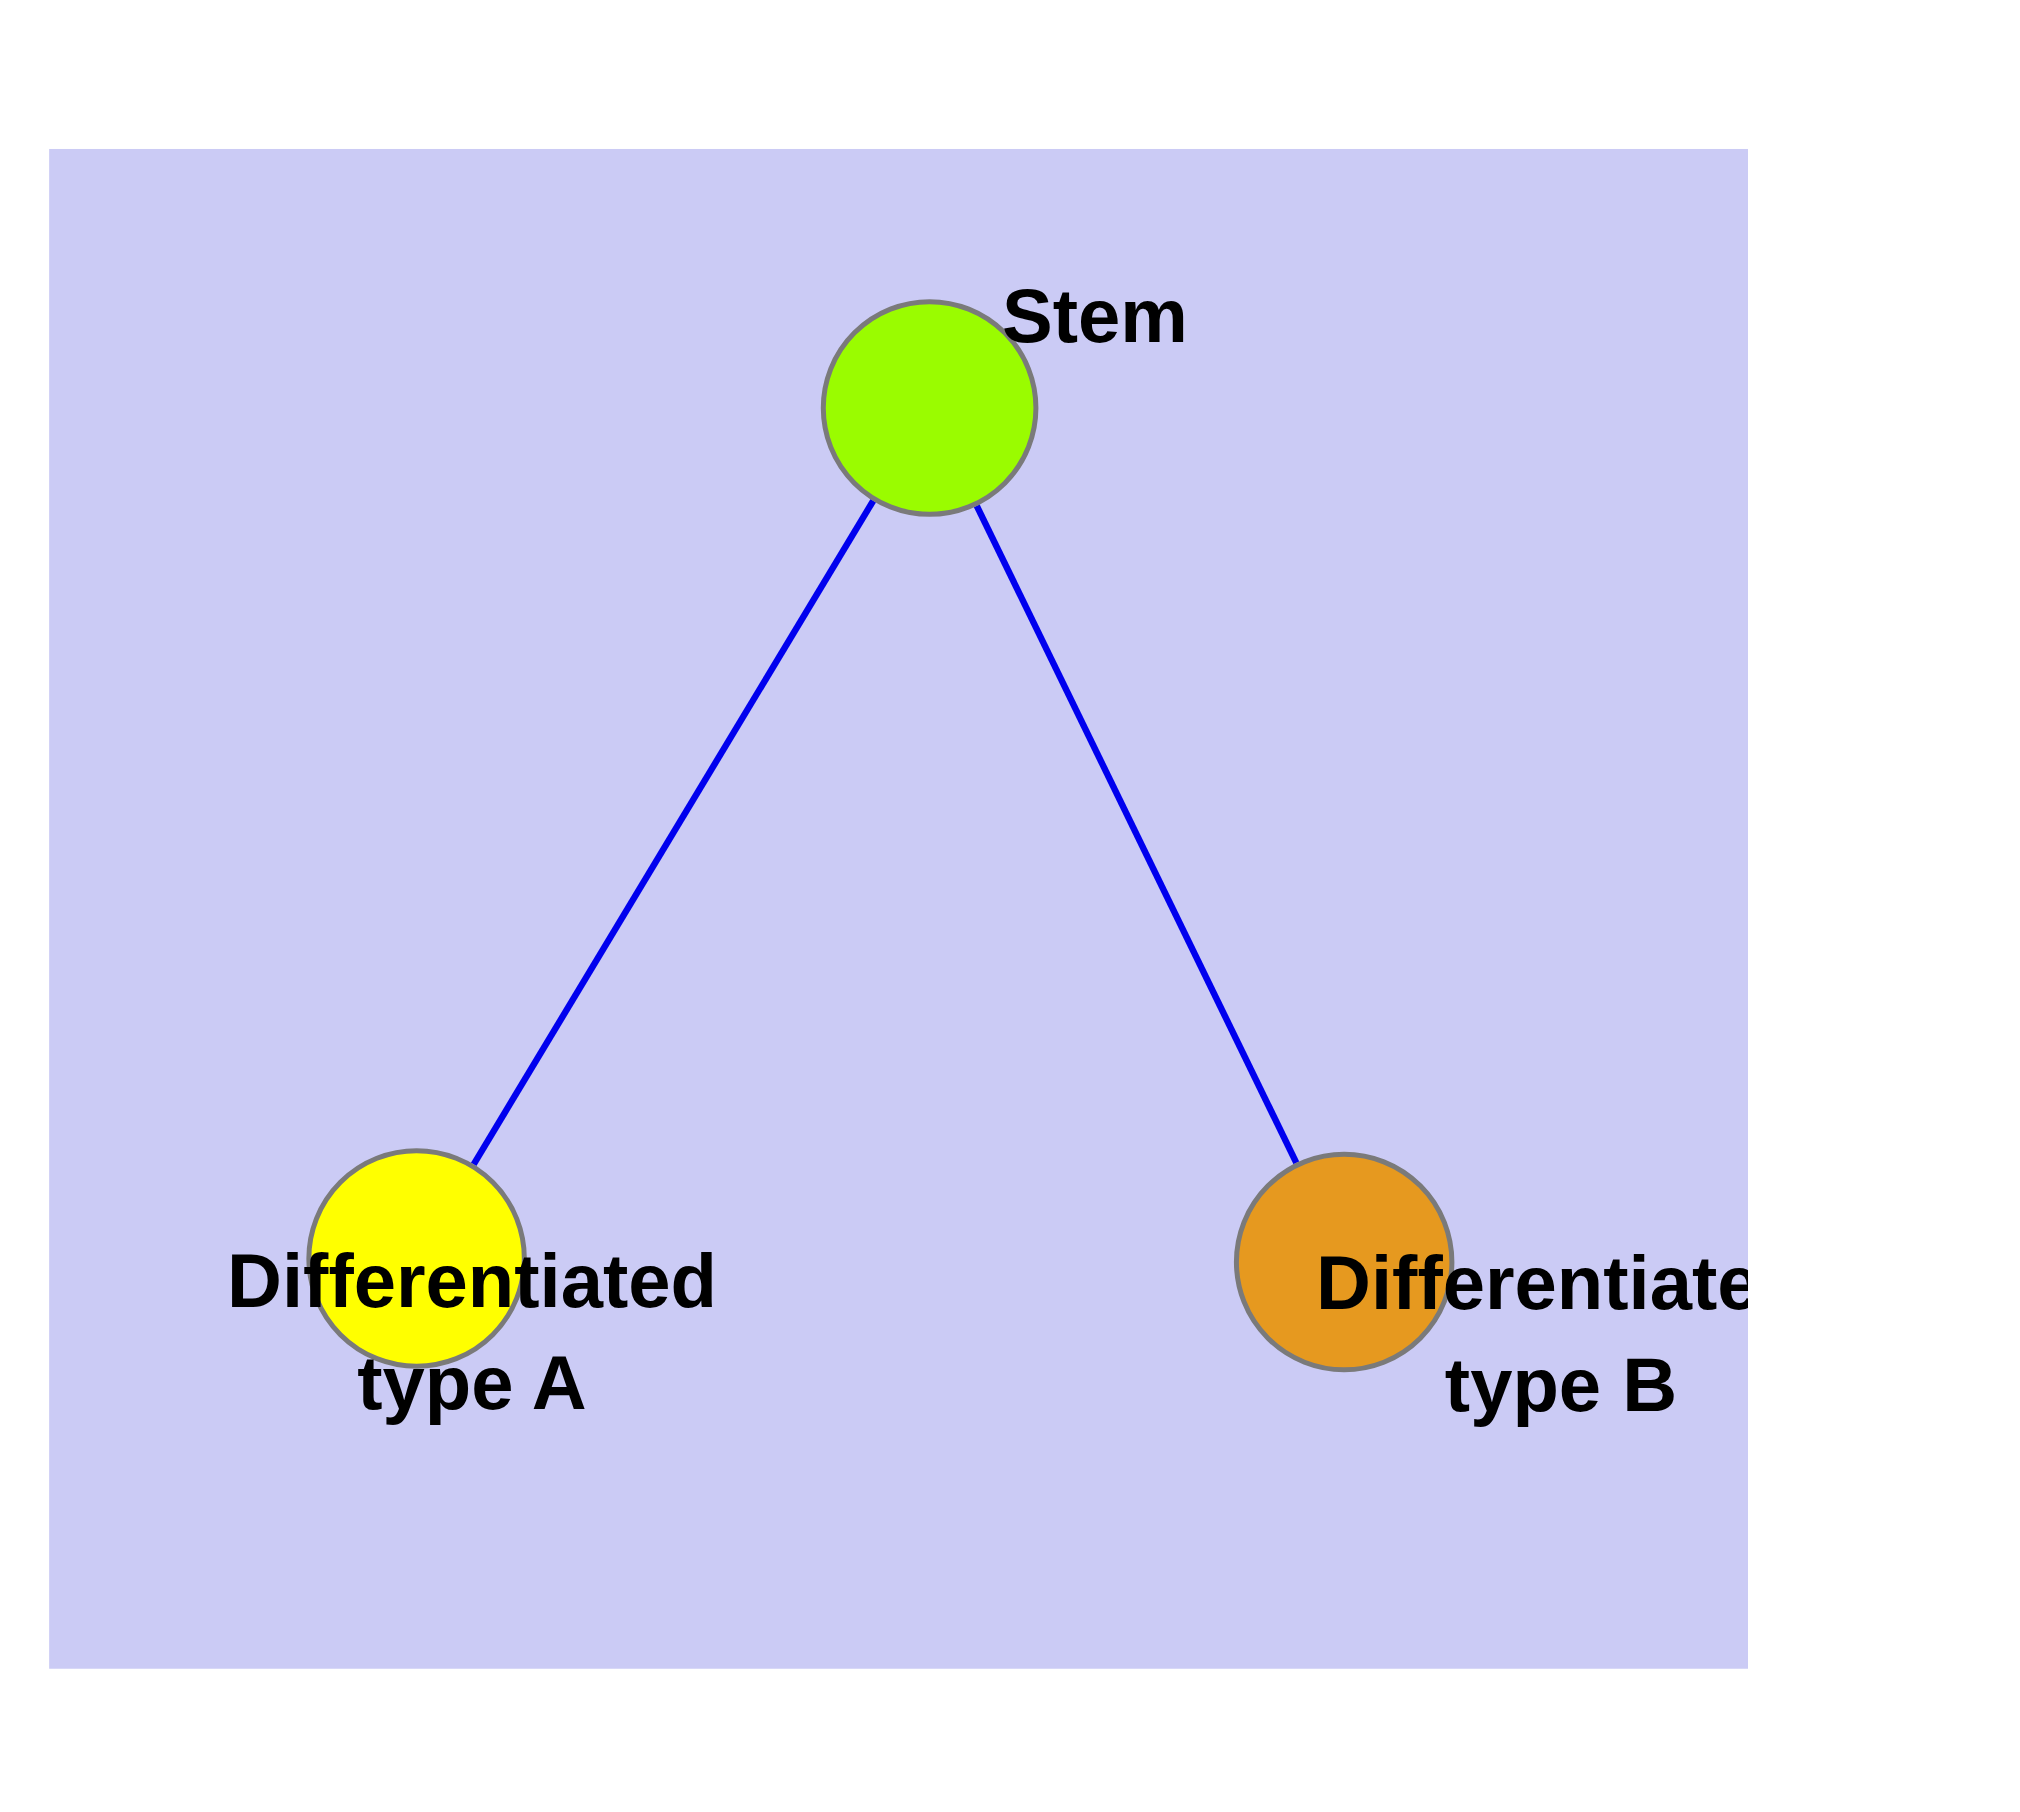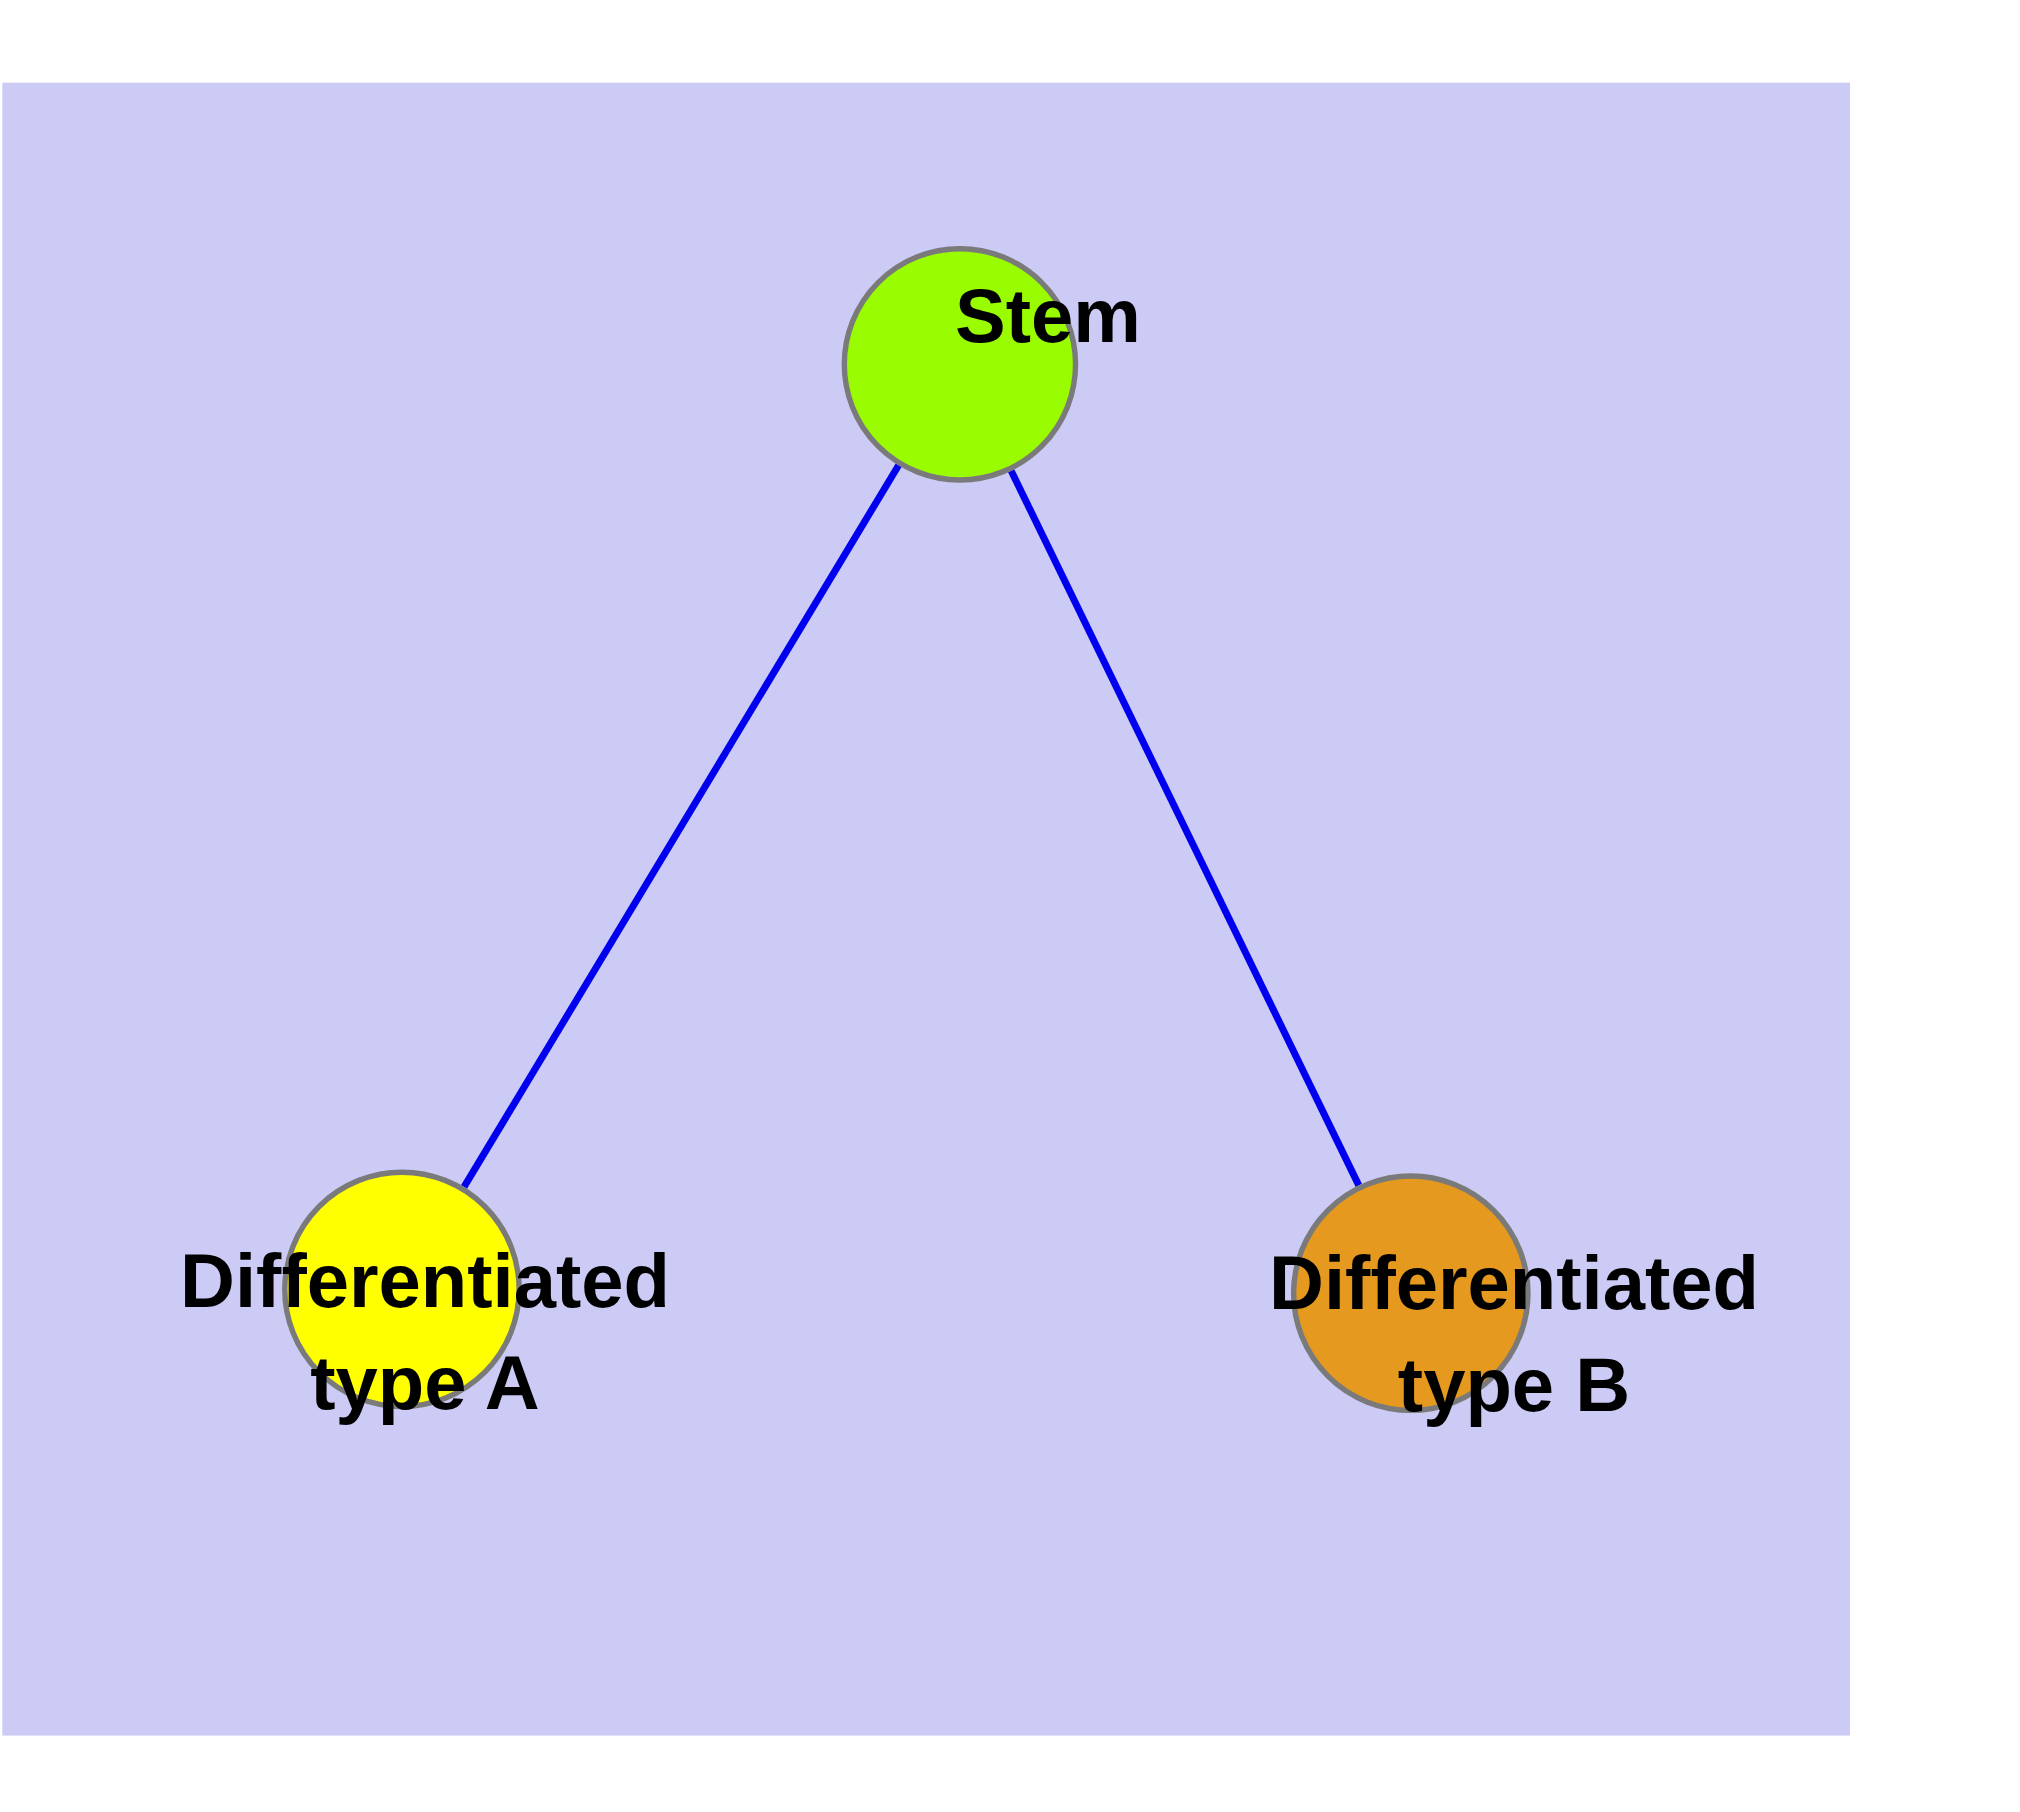--- a/index.html
+++ b/index.html
@@ -3,24 +3,25 @@
 <meta charset="utf-8">
 <style>
   html, body {
     margin: 0;
     padding: 0;
     background: #ffffff;
     font-family: "Liberation Sans", sans-serif;
   }
   #stage {
     position: relative;
-    width: 1850px;
+    width: 1701px;
     height: 1812px;
     background: #ffffff;
     overflow: hidden;
+    margin-left: 47px;
   }
   #graph-svg {
     position: absolute;
     left: 0;
     top: 0;
     width: 100%;
     height: 100%;
     display: block;
   }
   .edge {

